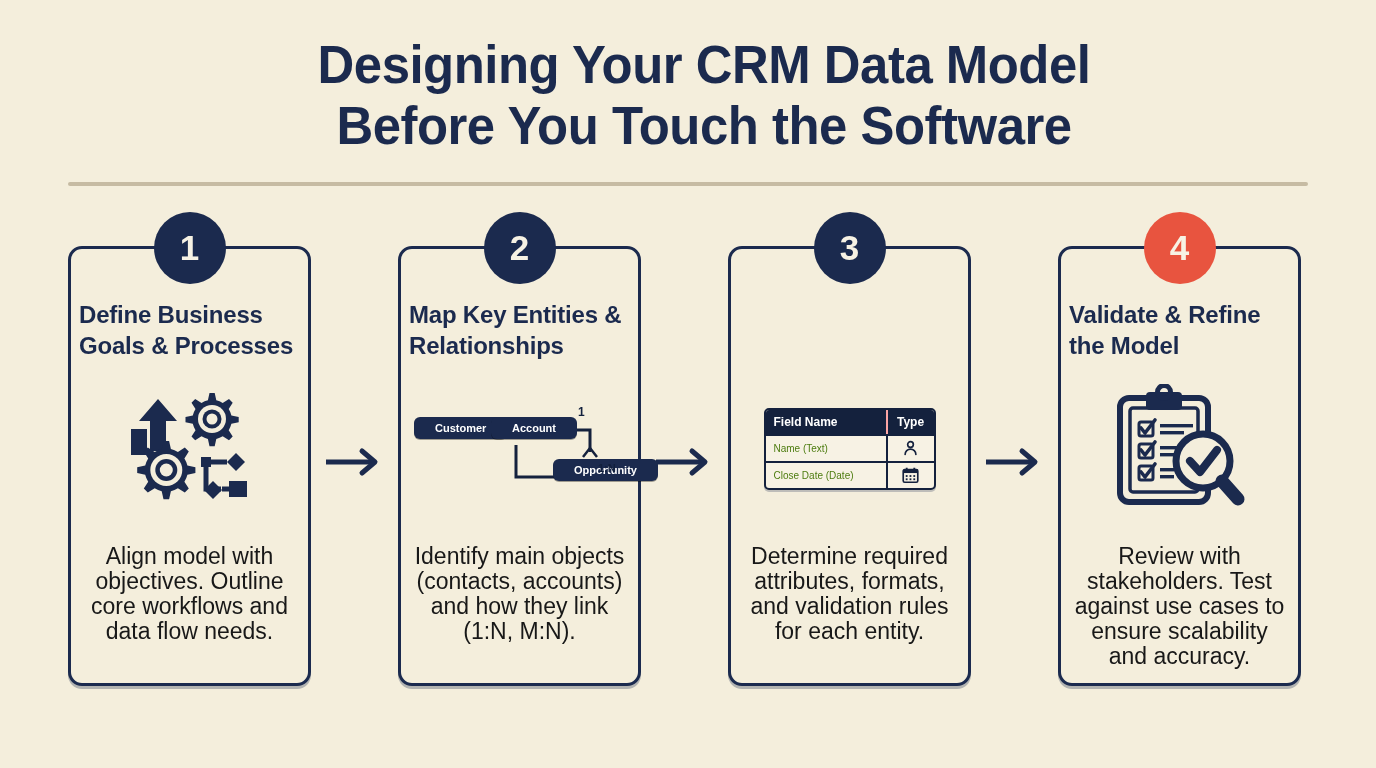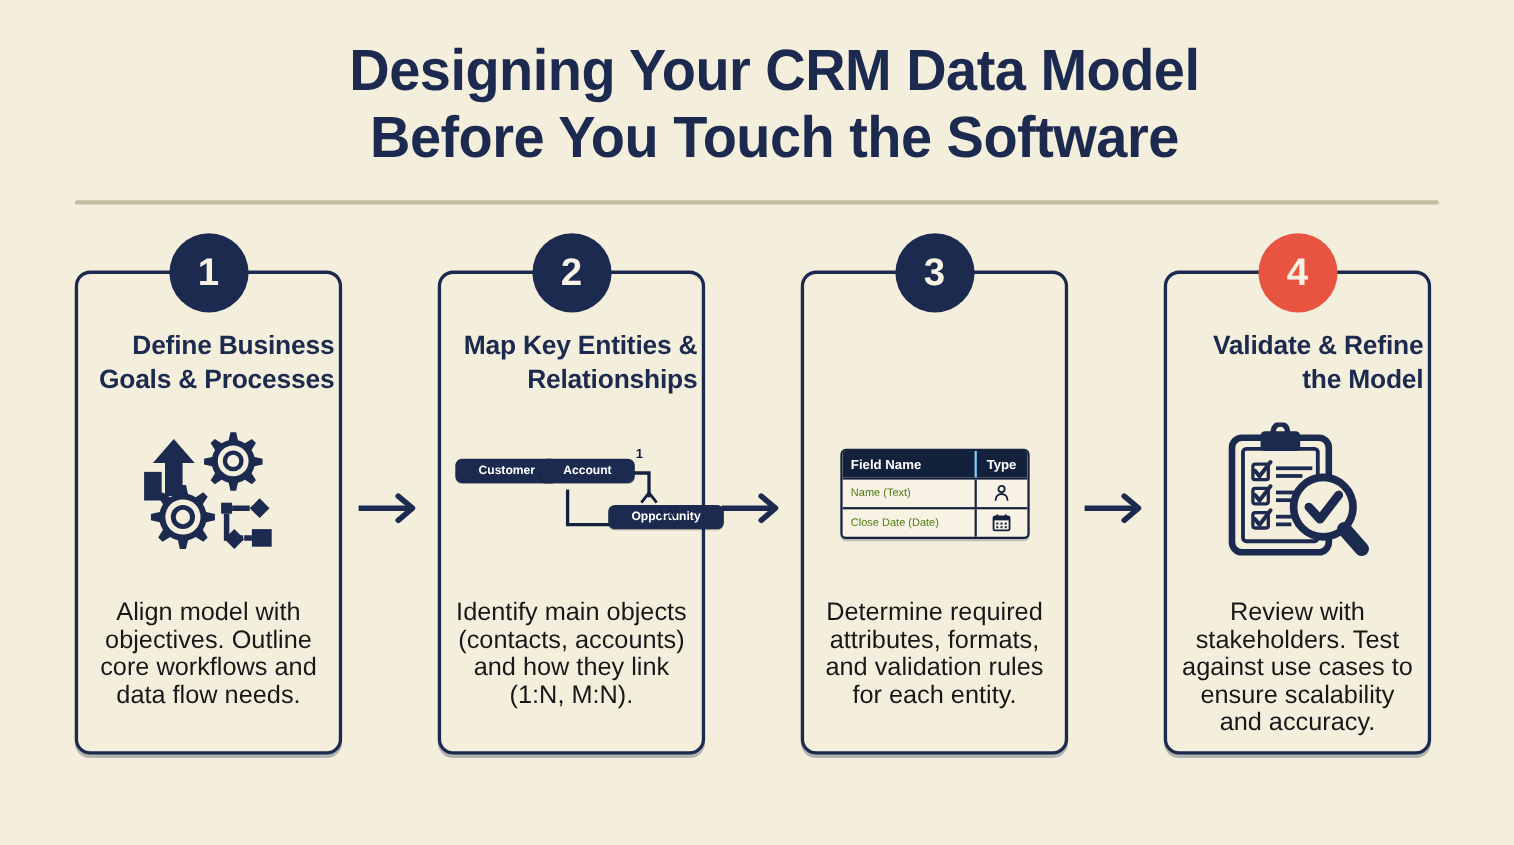--- a/index.html
+++ b/index.html
@@ -85,21 +85,21 @@
     line-height: 72px;
     text-align: center;
   }
   .badge.accent { background: #E8543F; }
 
   .card-title {
     position: absolute;
     top: 50px;
     left: 8px;
     width: 225px;
-    text-align: right;
+    text-align: left;
     font-size: 24px;
     font-weight: bold;
     line-height: 31px;
     color: #1B2A4E;
     letter-spacing: -0.2px;
   }
 
   .card-icon {
     position: absolute;
     top: 130px;
@@ -173,21 +173,21 @@
     background: #14213D;
     color: #FFFFFF;
     font-size: 12px;
     font-weight: bold;
   }
   .ftable-head .c-name { flex: 1; padding: 5px 8px; }
   .ftable-head .c-type {
     width: 48px;
     padding: 5px 6px;
     text-align: center;
-    border-left: 2px solid #7dd3fc;
+    border-left: 2px solid #fca5a5;
     box-sizing: border-box;
   }
   .ftable-row {
     display: flex;
     align-items: center;
     border-top: 2px solid #14213D;
     font-size: 10px;
     color: #4d7c0f;
   }
   .ftable-row .c-name { flex: 1; padding: 5px 8px; white-space: nowrap; }

